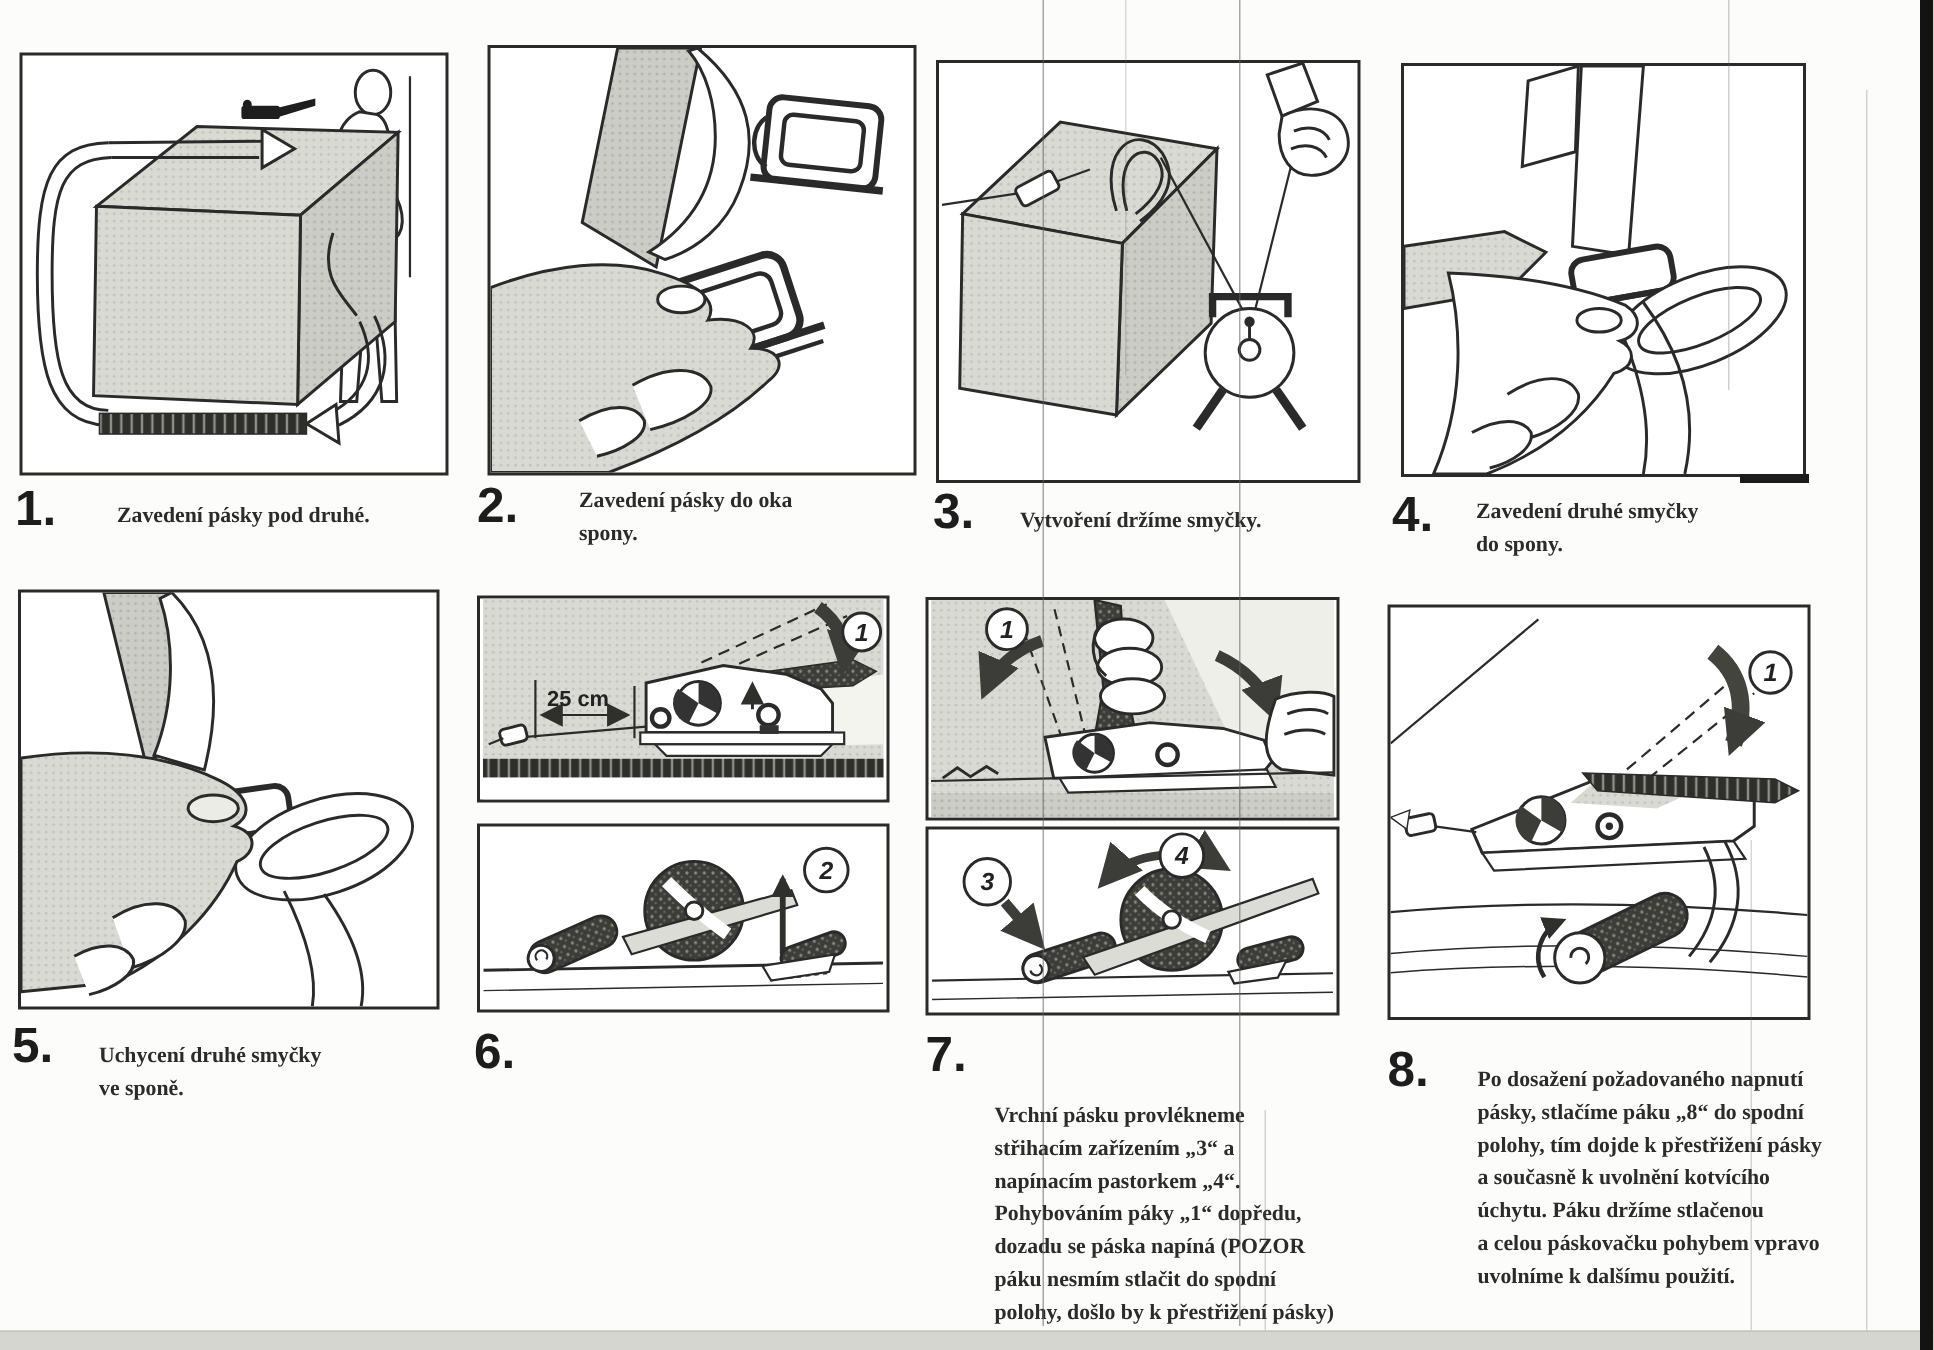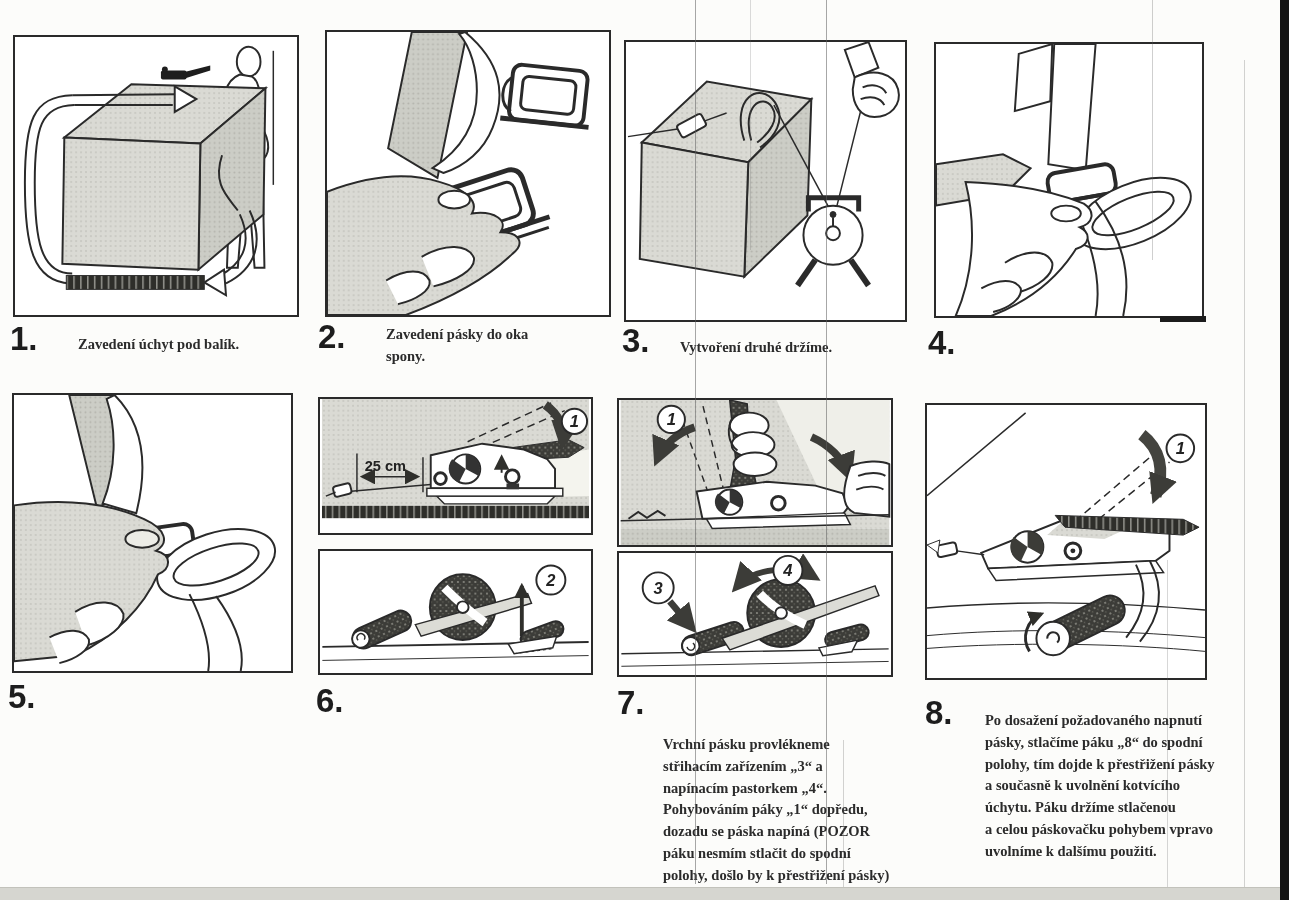--- a/index.html
+++ b/index.html
@@ -383,32 +383,36 @@
         <g transform="rotate(-12 24 146)">
             <rect x="10" y="140" width="20" height="12" rx="3" stroke-width="2"></rect>
           </g>
         <line x1="30" y1="148" x2="58" y2="152" stroke-width="1.5"></line>
         <polygon points="0,142 13,137 11,150" stroke-width="1"></polygon>
       </g>
     </svg>
   </div>
 
   <div class="step-num" style="left:10px;top:322px">1.</div>
-  <div class="caption" style="left:78px;top:334px;width:215px">Zavedení úchyt pod balík.</div>
+  <div class="caption" style="left:78px;top:334px;width:215px">Zavedení pásky pod druhé.</div>
 
   <div class="step-num" style="left:318px;top:320px">2.</div>
   <div class="caption" style="left:386px;top:324px;width:200px">Zavedení pásky do oka
 spony.</div>
 
   <div class="step-num" style="left:622px;top:324px">3.</div>
-  <div class="caption" style="left:680px;top:337px;width:215px">Vytvoření druhé držíme.</div>
+  <div class="caption" style="left:680px;top:337px;width:215px">Vytvoření držíme smyčky.</div>
 
   <div class="step-num" style="left:928px;top:326px">4.</div>
+  <div class="caption" style="left:984px;top:331px;width:200px">Zavedení druhé smyčky
+do spony.</div>
 
   <div class="step-num" style="left:8px;top:680px">5.</div>
+  <div class="caption" style="left:66px;top:694px;width:210px">Uchycení druhé smyčky
+ve sponě.</div>
 
   <div class="step-num" style="left:316px;top:684px">6.</div>
 
   <div class="step-num" style="left:617px;top:686px">7.</div>
   <div class="caption" style="left:663px;top:734px;width:255px">Vrchní pásku provlékneme
 střihacím zařízením „3“ a
 napínacím pastorkem „4“.
 Pohybováním páky „1“ dopředu,
 dozadu se páska napíná (POZOR
 páku nesmím stlačit do spodní

